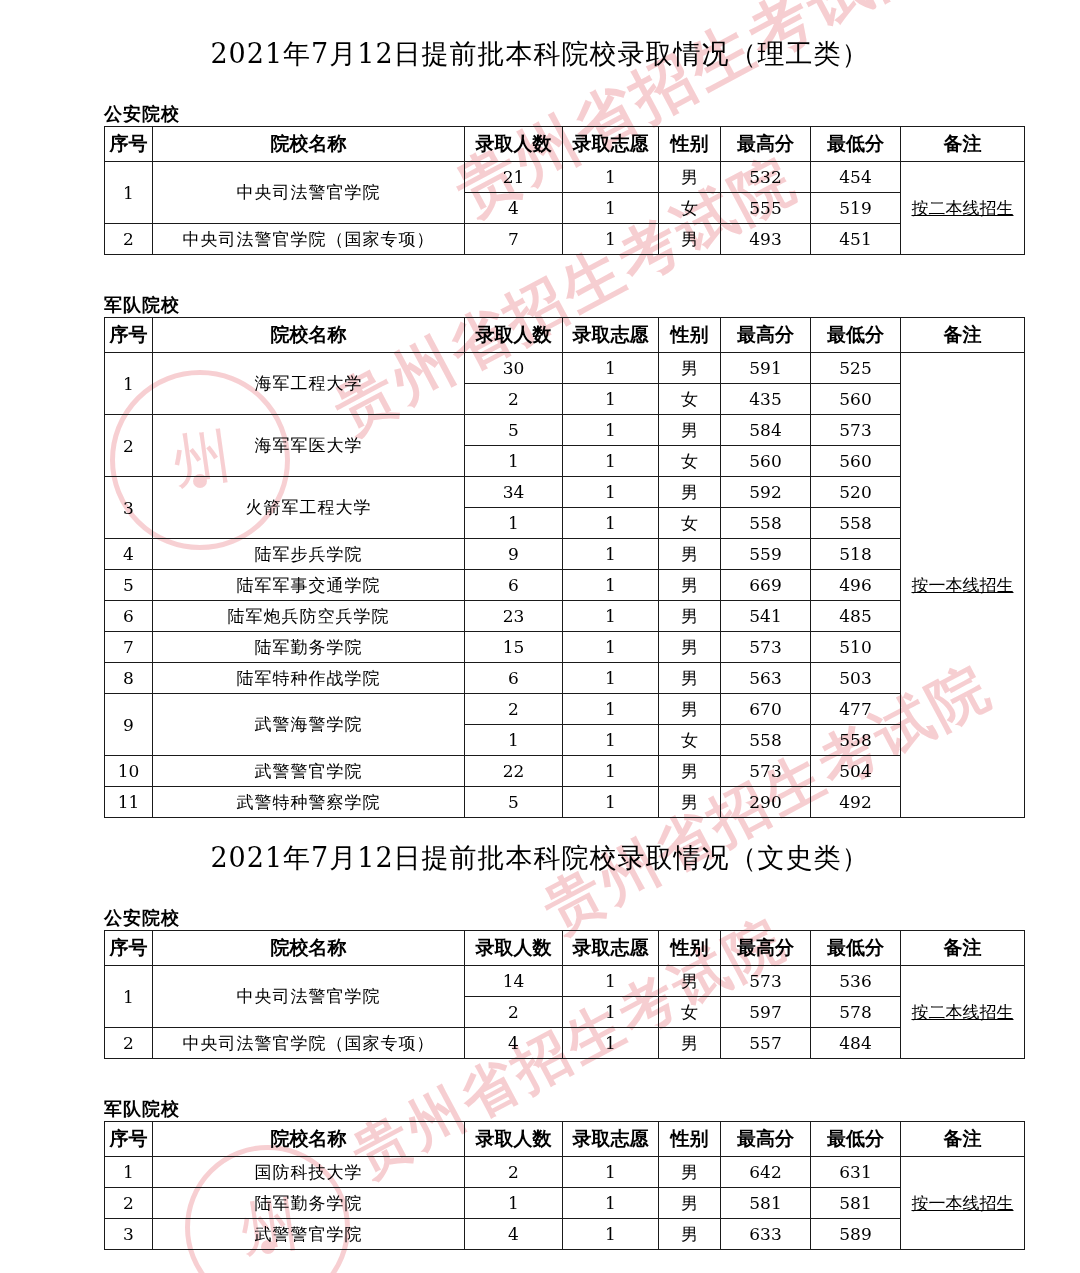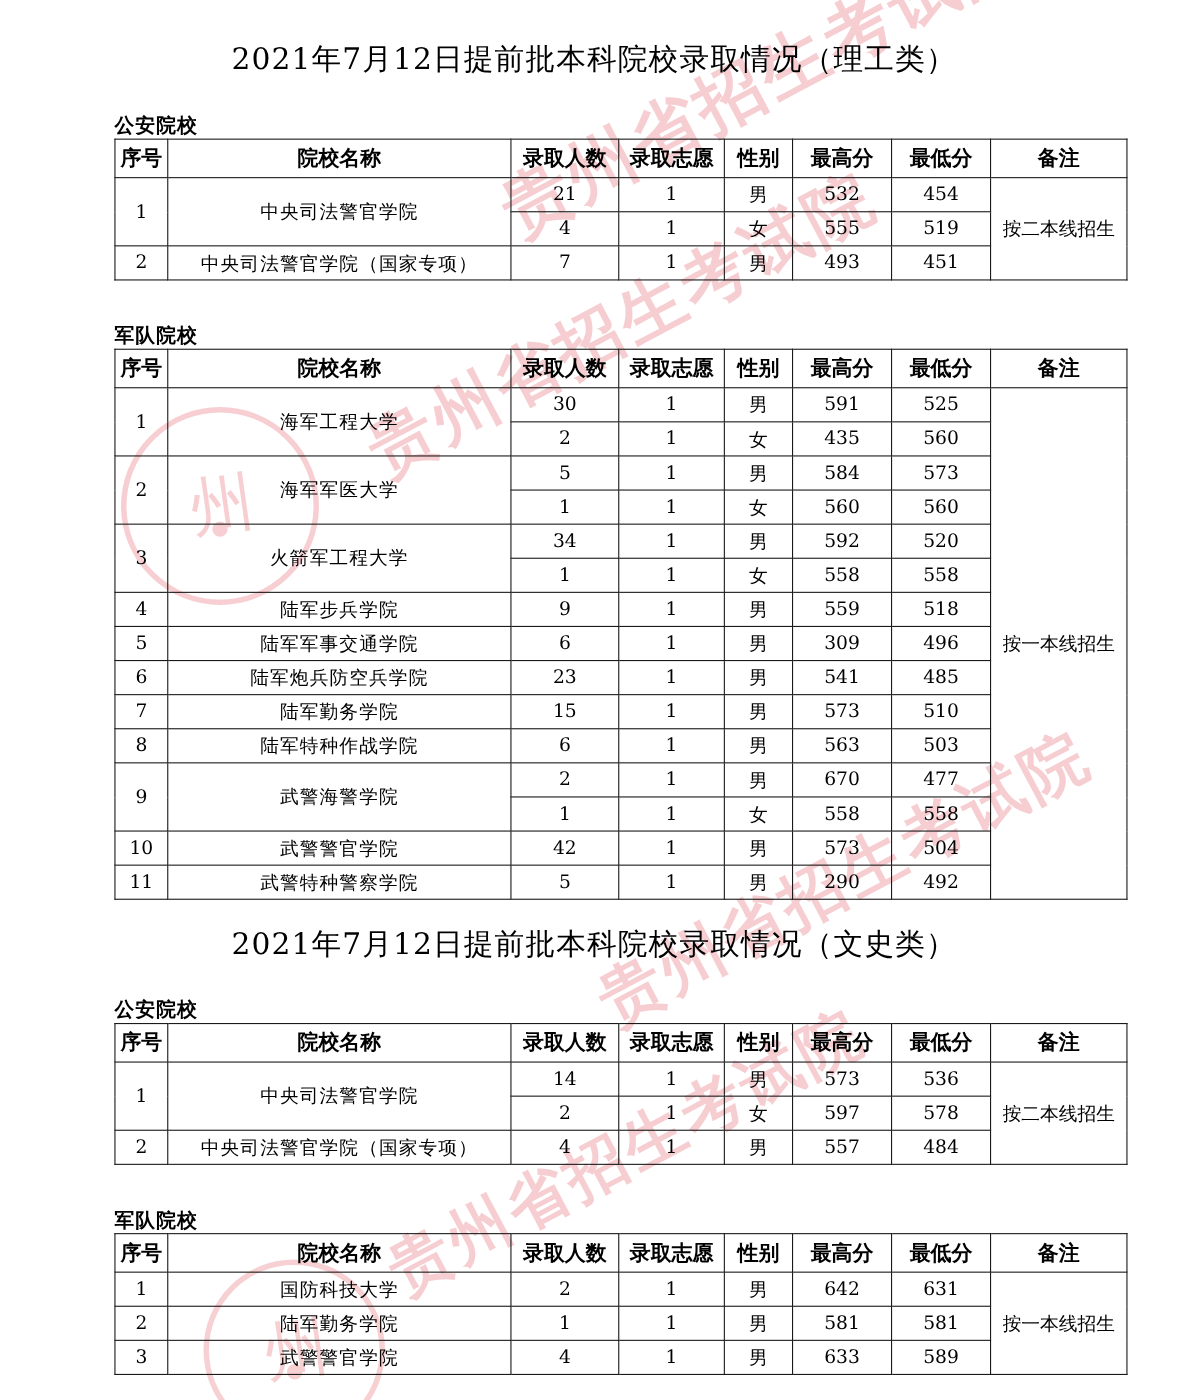--- a/index.html
+++ b/index.html
@@ -131,20 +131,21 @@
     font-size: 18px;
   }
   td.sex { font-family: "DejaVu Serif", "Liberation Serif", serif; font-size: 17px; }
   td.school {
     font-size: 18px;
     letter-spacing: 1px;
   }
   td.note {
     font-size: 17px;
     letter-spacing: 0px;
+    text-decoration: underline;
   }
 
   
   col.c-seq    { width: 48px; }
   col.c-school { width: 312px; }
   col.c-num    { width: 98px; }
   col.c-vol    { width: 96px; }
   col.c-sex    { width: 62px; }
   col.c-hi     { width: 90px; }
   col.c-lo     { width: 90px; }
@@ -323,21 +324,21 @@
           <td class="sex">男</td>
           <td class="score">559</td>
           <td class="score">518</td>
         </tr>
         <tr>
           <td class="seq">5</td>
           <td class="school">陆军军事交通学院</td>
           <td class="num">6</td>
           <td class="vol">1</td>
           <td class="sex">男</td>
-          <td class="score">309</td>
+          <td class="score">669</td>
           <td class="score">496</td>
         </tr>
         <tr>
           <td class="seq">6</td>
           <td class="school">陆军炮兵防空兵学院</td>
           <td class="num">23</td>
           <td class="vol">1</td>
           <td class="sex">男</td>
           <td class="score">541</td>
           <td class="score">485</td>
@@ -374,21 +375,21 @@
           <td class="num">1</td>
           <td class="vol">1</td>
           <td class="sex">女</td>
           <td class="score">558</td>
           <td class="score">558</td>
         </tr>
 
         <tr>
           <td class="seq">10</td>
           <td class="school">武警警官学院</td>
-          <td class="num">42</td>
+          <td class="num">22</td>
           <td class="vol">1</td>
           <td class="sex">男</td>
           <td class="score">573</td>
           <td class="score">504</td>
         </tr>
         <tr>
           <td class="seq">11</td>
           <td class="school">武警特种警察学院</td>
           <td class="num">5</td>
           <td class="vol">1</td>

